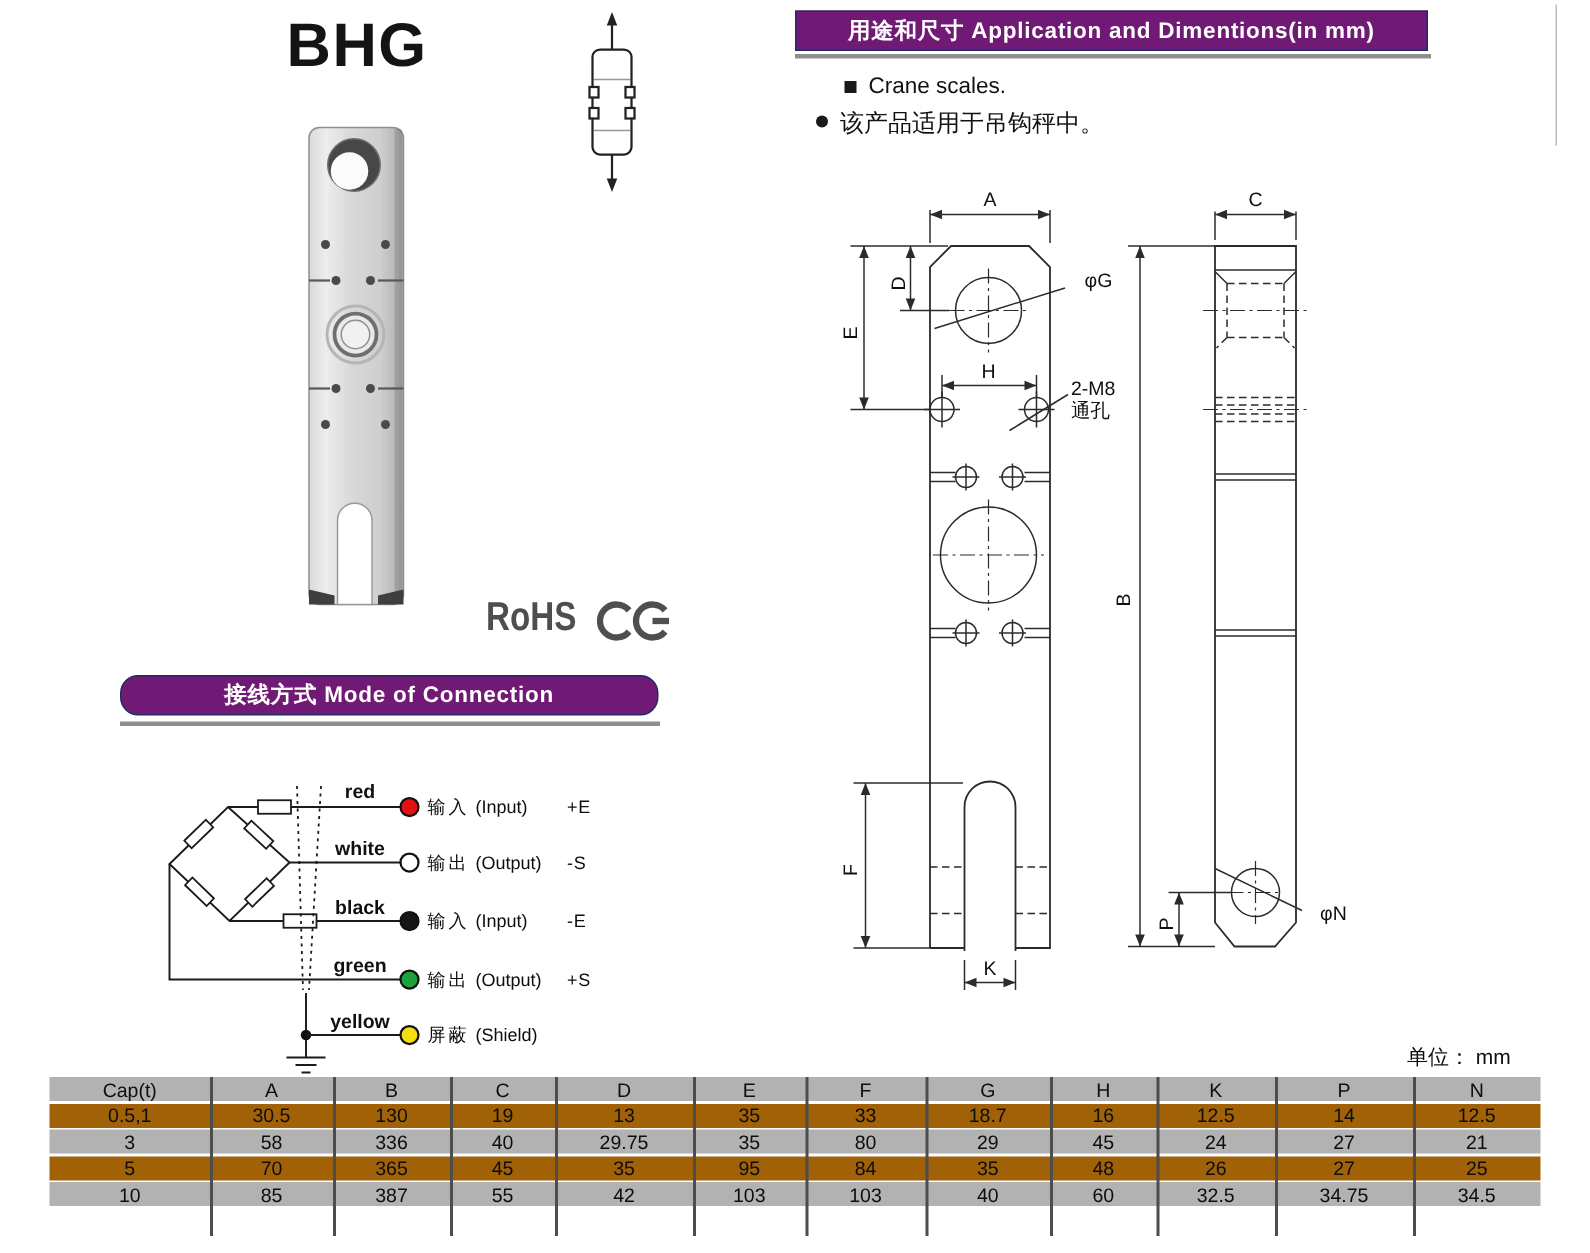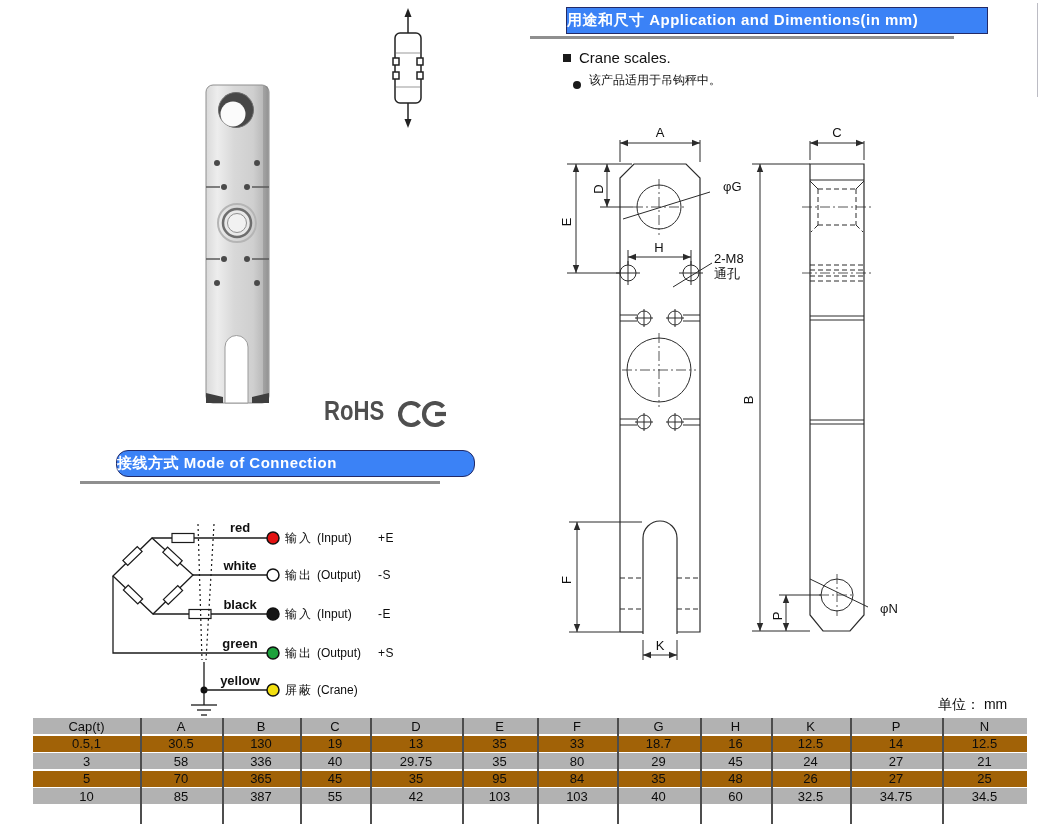--- a/index.html
+++ b/index.html
@@ -9,32 +9,32 @@
   .brand-title{position:absolute;left:191px;top:8px;font-size:41px;font-weight:bold;
                letter-spacing:1px;color:#141414;line-height:44px;}
 
   .loadcell-icon{position:absolute;left:392px;top:6px;}
   .product-photo{position:absolute;left:202px;top:72px;}
 
   .rohs{position:absolute;left:324px;top:396px;font-size:27px;font-weight:bold;color:#4e4e4e;
         transform:scaleX(.82);transform-origin:left top;letter-spacing:0px;}
   .ce-svg{position:absolute;left:398px;top:400px;}
 
-  .sec-header{position:absolute;height:25px;background:#3b82f6;border:1px solid #232a66;
-              display:flex;align-items:center;margin-left:36px;}
+  .sec-header{position:absolute;height:25px;background:#701a75;border:1px solid #232a66;
+              display:flex;align-items:center;justify-content:center;}
   .sec-header span{color:#fff;font-weight:bold;font-size:15px;letter-spacing:.5px;}
   .app-header{left:530px;top:7px;width:420px;}
   .conn-header{left:80px;top:450px;width:357px;border-radius:12px;}
   .underline{position:absolute;height:3px;background:#8f8f8f;}
   .u1{left:530px;top:36px;width:424px;}
   .u2{left:80px;top:481px;width:360px;}
 
   .bullet{position:absolute;display:flex;align-items:flex-start;font-size:15px;color:#111;padding-left:32px;}
   .b1{left:531px;top:49px;}
-  .b2{left:541px;top:72px;font-size:12px;align-items:flex-end;}
+  .b2{left:512px;top:72px;font-size:16px;}
   .marker{width:8px;height:8px;background:#1a1a1a;margin:5px 8px 0 0;flex:none;}
   .marker.round{border-radius:50%;}
 
   .tech-drawing{position:absolute;left:540px;top:100px;}
   .tech-drawing text{font-family:"Liberation Sans","DejaVu Sans",sans-serif;font-size:13px;fill:#101010;}
   .out{stroke:#2b2b2b;stroke-width:1.2;fill:none;}
   .thin{stroke:#2b2b2b;stroke-width:1;fill:none;}
   .dim{stroke:#2b2b2b;stroke-width:1;fill:none;}
   .cl{stroke:#2b2b2b;stroke-width:.8;fill:none;stroke-dasharray:10 3 2 3;}
   .hid{stroke:#2b2b2b;stroke-width:1;fill:none;stroke-dasharray:5 3;}
@@ -61,20 +61,21 @@
   .c10{width:92px;} .c11{width:85px;}
   .tdiv{position:absolute;top:0;height:106px;width:2px;background:#4d4d4d;}
 
   .scan-edge{position:absolute;left:1037px;top:3px;width:1px;height:94px;background:#bcbcc4;}
 </style>
 </head>
 <body>
 
 <div class="page">
 
+  <div class="brand-title">BHG</div>
 
   <svg class="loadcell-icon" width="32" height="128" viewBox="0 0 32 128">
     <g stroke="#222" stroke-width="1.5" fill="none">
       <rect x="3" y="27" width="26" height="70" rx="5" fill="#fff"></rect>
       <line x1="4" y1="47" x2="28" y2="47" stroke="#999" stroke-width="1"></line>
       <line x1="4" y1="81" x2="28" y2="81" stroke="#999" stroke-width="1"></line>
       <rect x="1" y="52" width="6" height="7" fill="#fff"></rect>
       <rect x="1" y="66" width="6" height="7" fill="#fff"></rect>
       <rect x="25" y="52" width="6" height="7" fill="#fff"></rect>
       <rect x="25" y="66" width="6" height="7" fill="#fff"></rect>
@@ -312,21 +313,21 @@
       <circle cx="183" cy="26" r="6" stroke="#111" stroke-width="1.5" fill="#e31212"></circle>
       <circle cx="183" cy="63" r="6" stroke="#111" stroke-width="1.5" fill="#ffffff"></circle>
       <circle cx="183" cy="102" r="6" stroke="#111" stroke-width="1.5" fill="#161616"></circle>
       <circle cx="183" cy="141" r="6" stroke="#111" stroke-width="1.5" fill="#1ca23c"></circle>
       <circle cx="183" cy="178" r="6" stroke="#111" stroke-width="1.5" fill="#f2df10"></circle>
     </svg>
     <div class="wrow" style="top:15px"><span class="cn">输入</span><span>(Input)</span><span class="sig">+E</span></div>
     <div class="wrow" style="top:52px"><span class="cn">输出</span><span>(Output)</span><span class="sig">-S</span></div>
     <div class="wrow" style="top:91px"><span class="cn">输入</span><span>(Input)</span><span class="sig">-E</span></div>
     <div class="wrow" style="top:130px"><span class="cn">输出</span><span>(Output)</span><span class="sig">+S</span></div>
-    <div class="wrow" style="top:167px"><span class="cn">屏蔽</span><span>(Crane)</span><span class="sig"></span></div>
+    <div class="wrow" style="top:167px"><span class="cn">屏蔽</span><span>(Shield)</span><span class="sig"></span></div>
   </div>
 
   <div class="units-note">单位： mm</div>
 
   <div class="dim-table">
     <div class="trow gray">
       <span class="tc c0">Cap(t)</span>
       <span class="tc c1">A</span>
       <span class="tc c2">B</span>
       <span class="tc c3">C</span>

